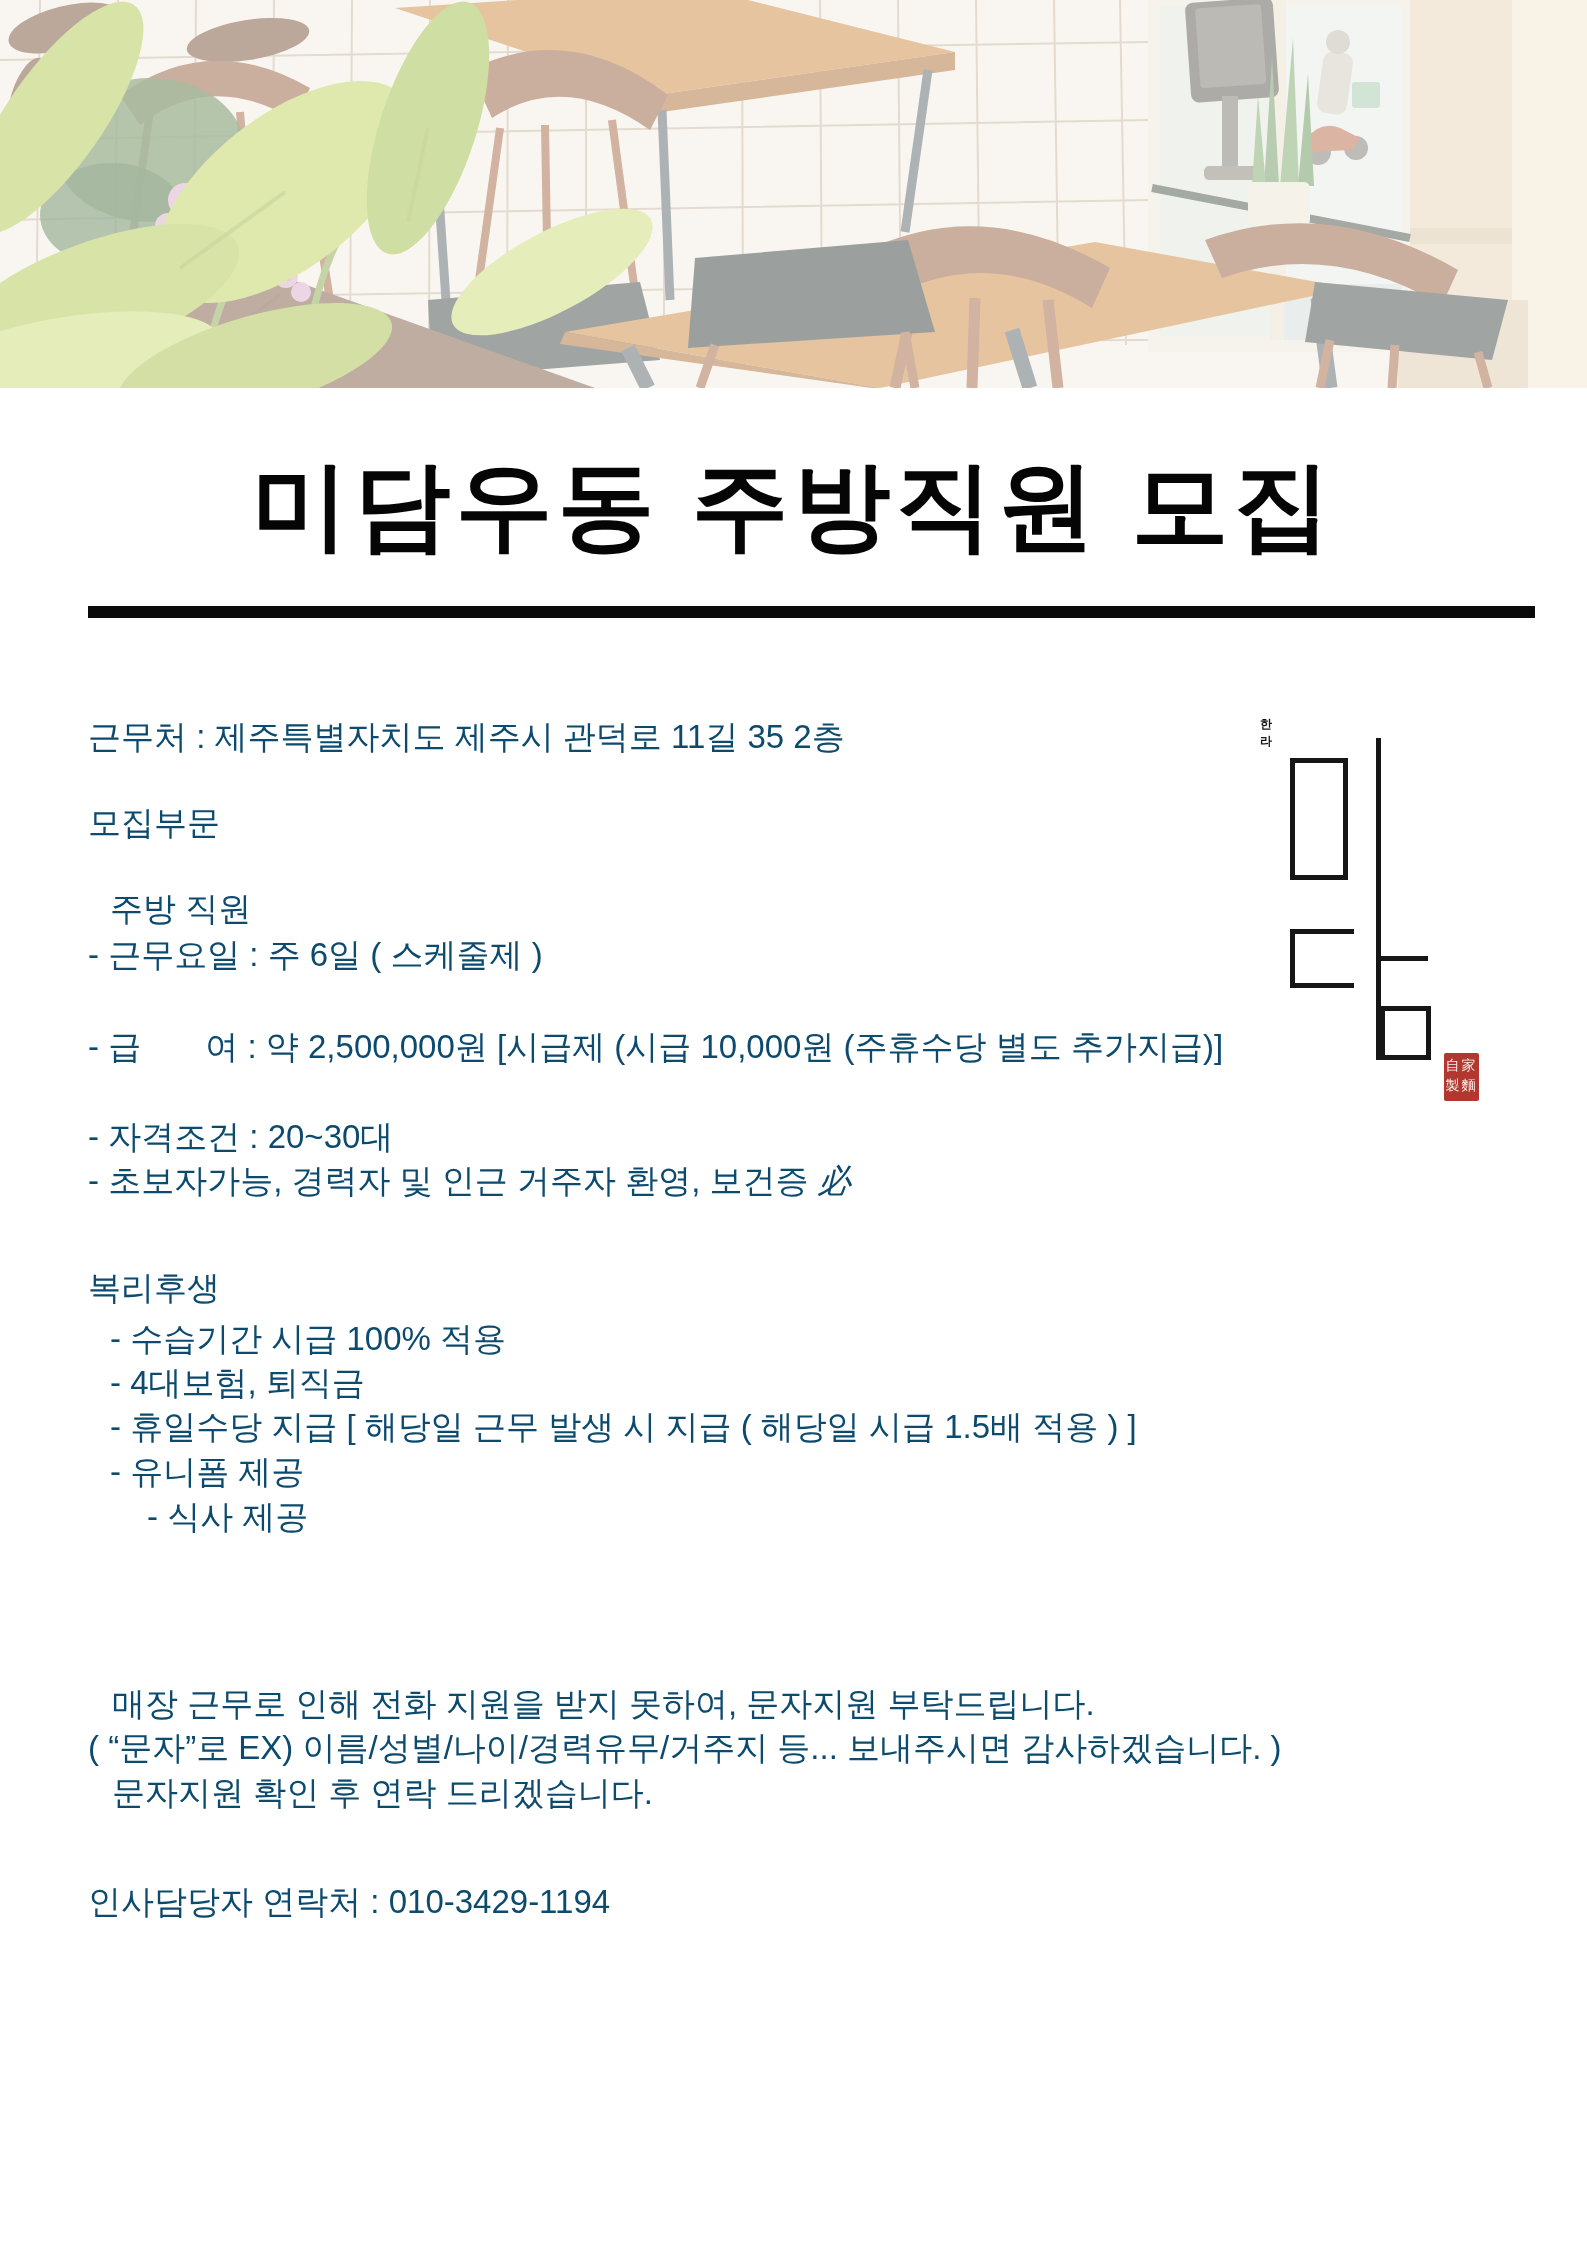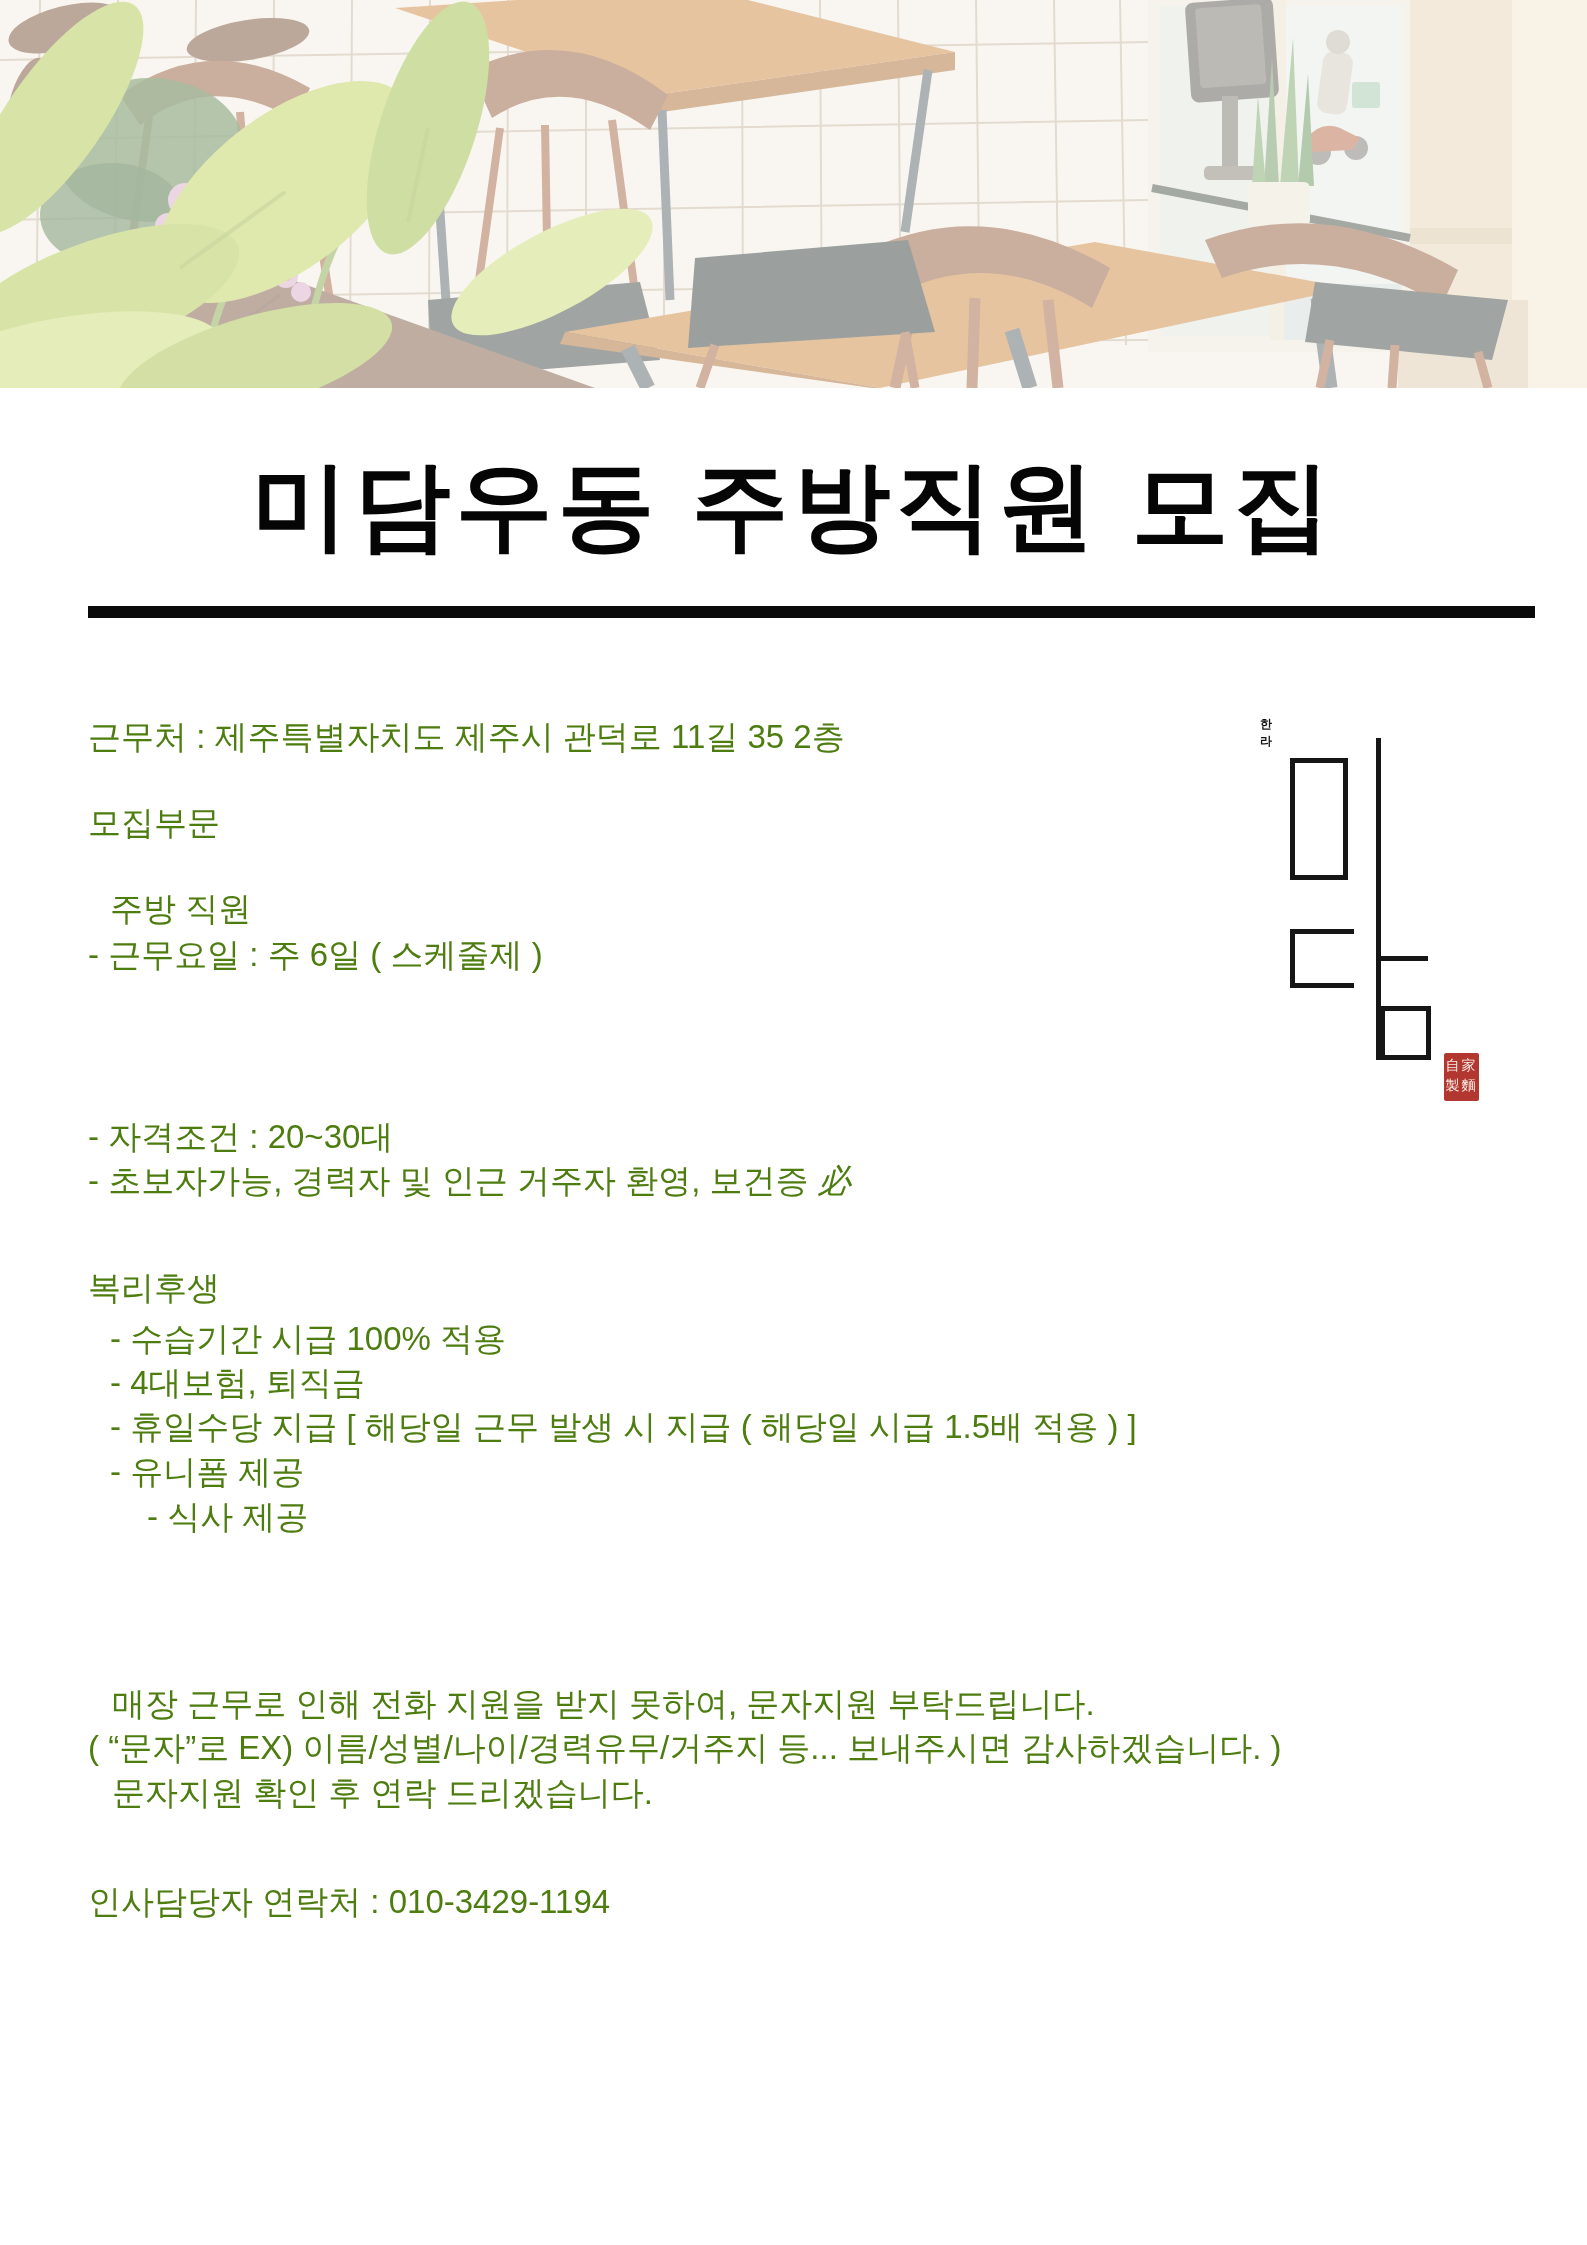--- a/index.html
+++ b/index.html
@@ -21,21 +21,21 @@
     font-size:97px;font-weight:700;letter-spacing:5px;
     color:#050505;white-space:nowrap;
   }
   .rule{position:absolute;background:#0a0a0a;}
   #rule-top{left:88px;top:606px;width:1447px;height:12px;}
   #rule-bottom{left:84px;top:2085px;width:1448px;height:11px;}
   
   .line{
     position:absolute;left:88px;
     font-size:33px;line-height:46px;height:46px;
-    white-space:pre;color:#4d7c0f;
+    white-space:pre;color:#0c4a6e;
   }
   .indent-1{left:112px;}
   .indent-2{left:110px;}
   .em-serif{font-style:italic;font-family:"Liberation Serif","DejaVu Serif",serif;}
   
   #logo{position:absolute;left:0;top:0;}
   .logo-region{
     position:absolute;left:1260px;top:716px;
     font-size:12px;font-weight:700;letter-spacing:1px;color:#141414;
   }
@@ -185,20 +185,21 @@
   </svg>
 
   <div class="title">미담우동 주방직원 모집</div>
   <div class="rule" id="rule-top"></div>
 
   <div class="line" style="top:714px;">근무처 : 제주특별자치도 제주시 관덕로 11길 35 2층</div>
   <div class="line" style="top:800px;">모집부문</div>
 
   <div class="line indent-2" style="top:886px;">주방 직원</div>
   <div class="line" style="top:932px;">- 근무요일 : 주 6일 ( 스케줄제 )</div>
+  <div class="line" style="top:1024px;">- 급       여 : 약 2,500,000원 [시급제 (시급 10,000원 (주휴수당 별도 추가지급)]</div>
   <div class="line" style="top:1114px;">- 자격조건 : 20~30대</div>
   <div class="line" style="top:1158px;"><span>- 초보자가능, 경력자 및 인근 거주자 환영, 보건증 </span><span class="em-serif">必</span></div>
 
   <div class="line" style="top:1265px;">복리후생</div>
   <div class="line indent-2" style="top:1316px;">- 수습기간 시급 100% 적용</div>
   <div class="line indent-2" style="top:1360px;">- 4대보험, 퇴직금</div>
   <div class="line indent-2" style="top:1404px;">- 휴일수당 지급 [ 해당일 근무 발생 시 지급 ( 해당일 시급 1.5배 적용 ) ]</div>
   <div class="line indent-2" style="top:1449px;">- 유니폼 제공</div>
   <div class="line indent-2" style="top:1494px;margin-left:37px;">- 식사 제공</div>
 

